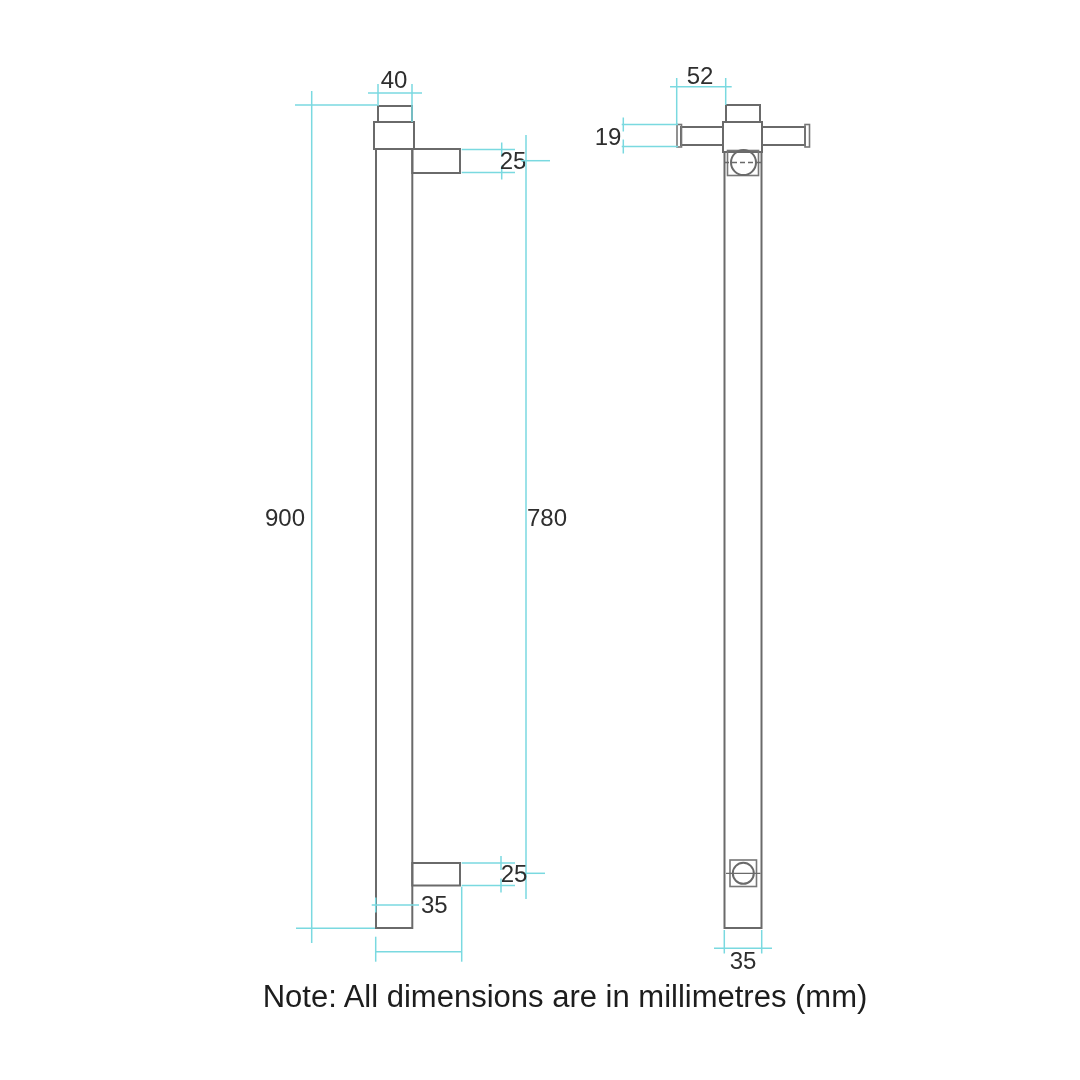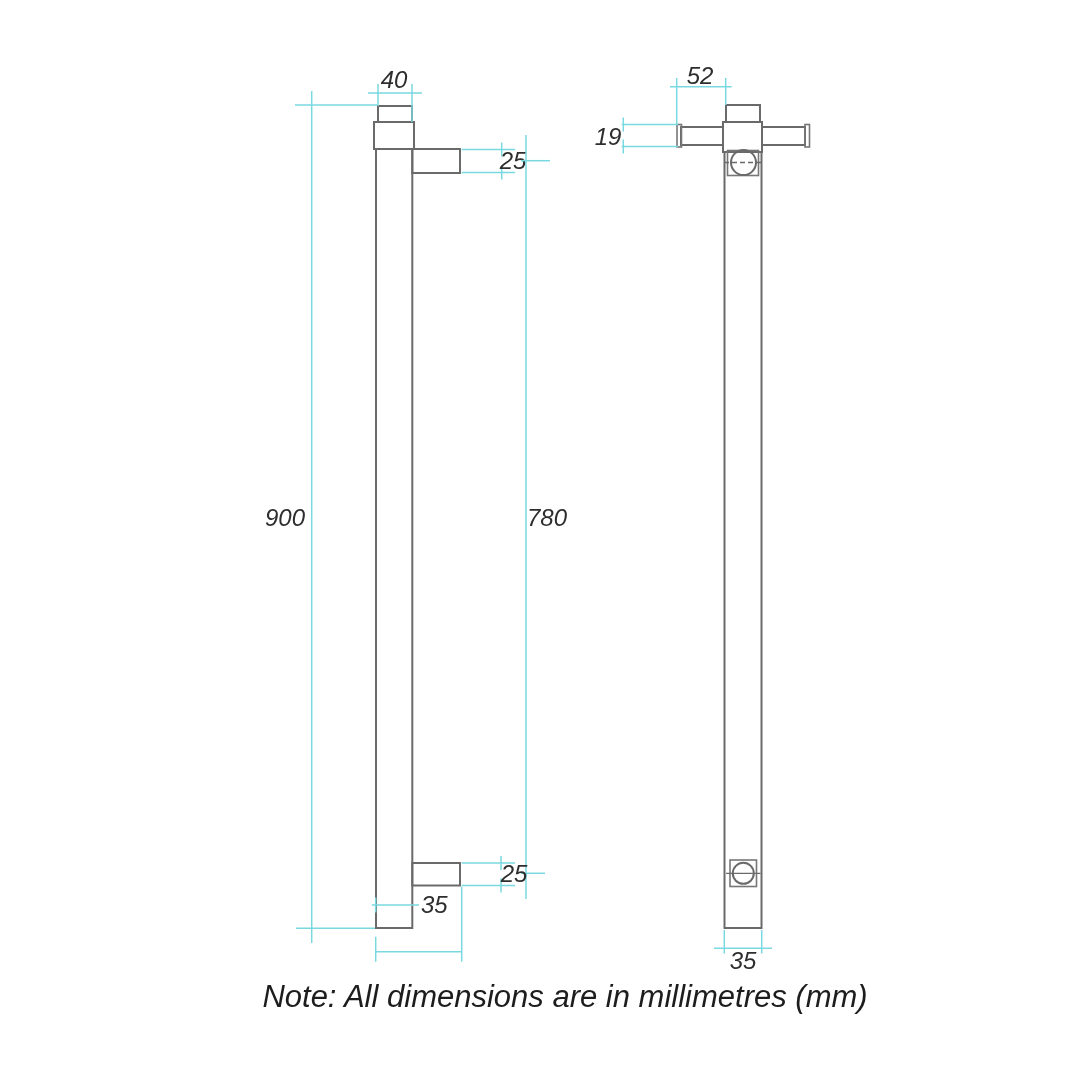--- a/index.html
+++ b/index.html
@@ -7,21 +7,20 @@
     padding: 0;
     background: #ffffff;
     font-family: "Liberation Sans", sans-serif;
   }
   .canvas {
     position: relative;
     width: 973px;
     height: 1080px;
     background: #ffffff;
     overflow: hidden;
-    font-style: italic;
   }
   svg { display: block; }
 
   
   .outline {
     fill: none;
     stroke: #6a6a6a;
     stroke-width: 2;
   }
   .outline-thin {

